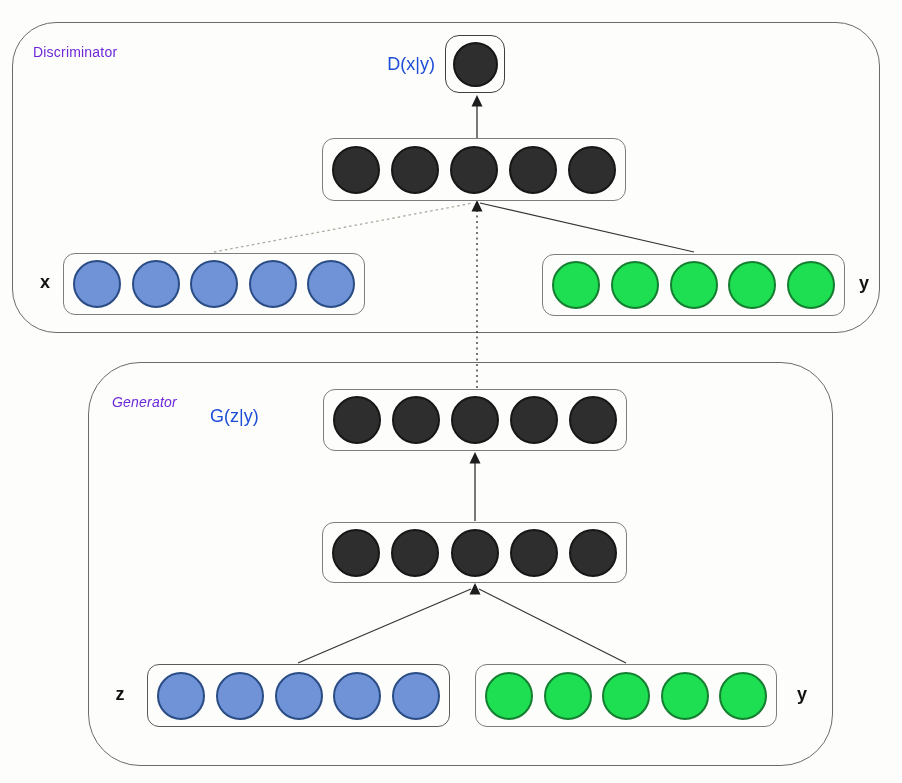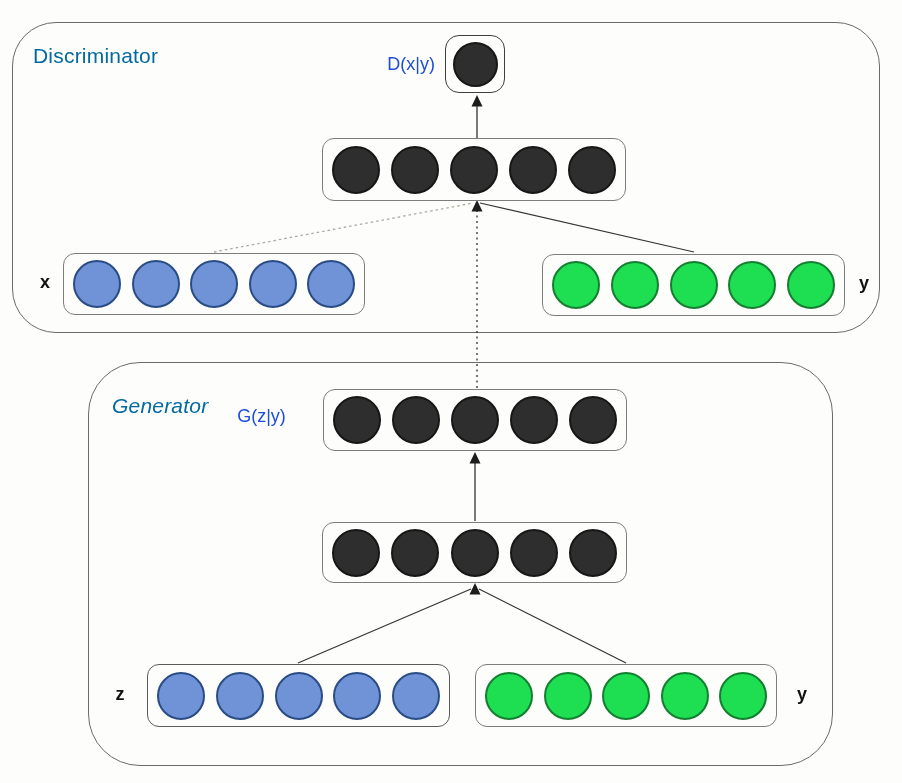--- a/index.html
+++ b/index.html
@@ -25,22 +25,22 @@
     width: 866px; height: 309px;
     border-radius: 44px;
   }
   #generator-box {
     left: 88px; top: 362px;
     width: 743px; height: 402px;
     border-radius: 52px;
   }
   .section-title {
     position: absolute;
-    font-size: 21px;
-    color: #0369a1;
+    font-size: 14px;
+    color: #6d28d9;
     letter-spacing: 0.2px;
   }
   #discriminator-title { left: 33px; top: 44px; }
   #generator-title { left: 112px; top: 394px; font-style: italic; }
 
   svg.connectors {
     position: absolute;
     left: 0; top: 0;
     width: 902px; height: 783px;
     pointer-events: none;
@@ -97,21 +97,21 @@
     border: 2px solid var(--green-node-border, #157f31);
   }
   #disc-output-node .node { width: 45px; height: 45px; }
 
   .math-label {
     position: absolute;
     font-size: 18px;
     color: #1d4ed8;
   }
   #disc-output-label { left: 330px; top: 54px; width: 105px; text-align: right; }
-  #gen-output-label  { left: 210px; top: 406px; width: 103px; text-align: center; }
+  #gen-output-label  { left: 210px; top: 406px; width: 103px; text-align: left; }
 
   .io-label {
     position: absolute;
     width: 26px;
     text-align: center;
     font-size: 18px;
     font-weight: 600;
     color: #111;
   }
   #disc-x-label { left: 32px;  top: 272px; }

